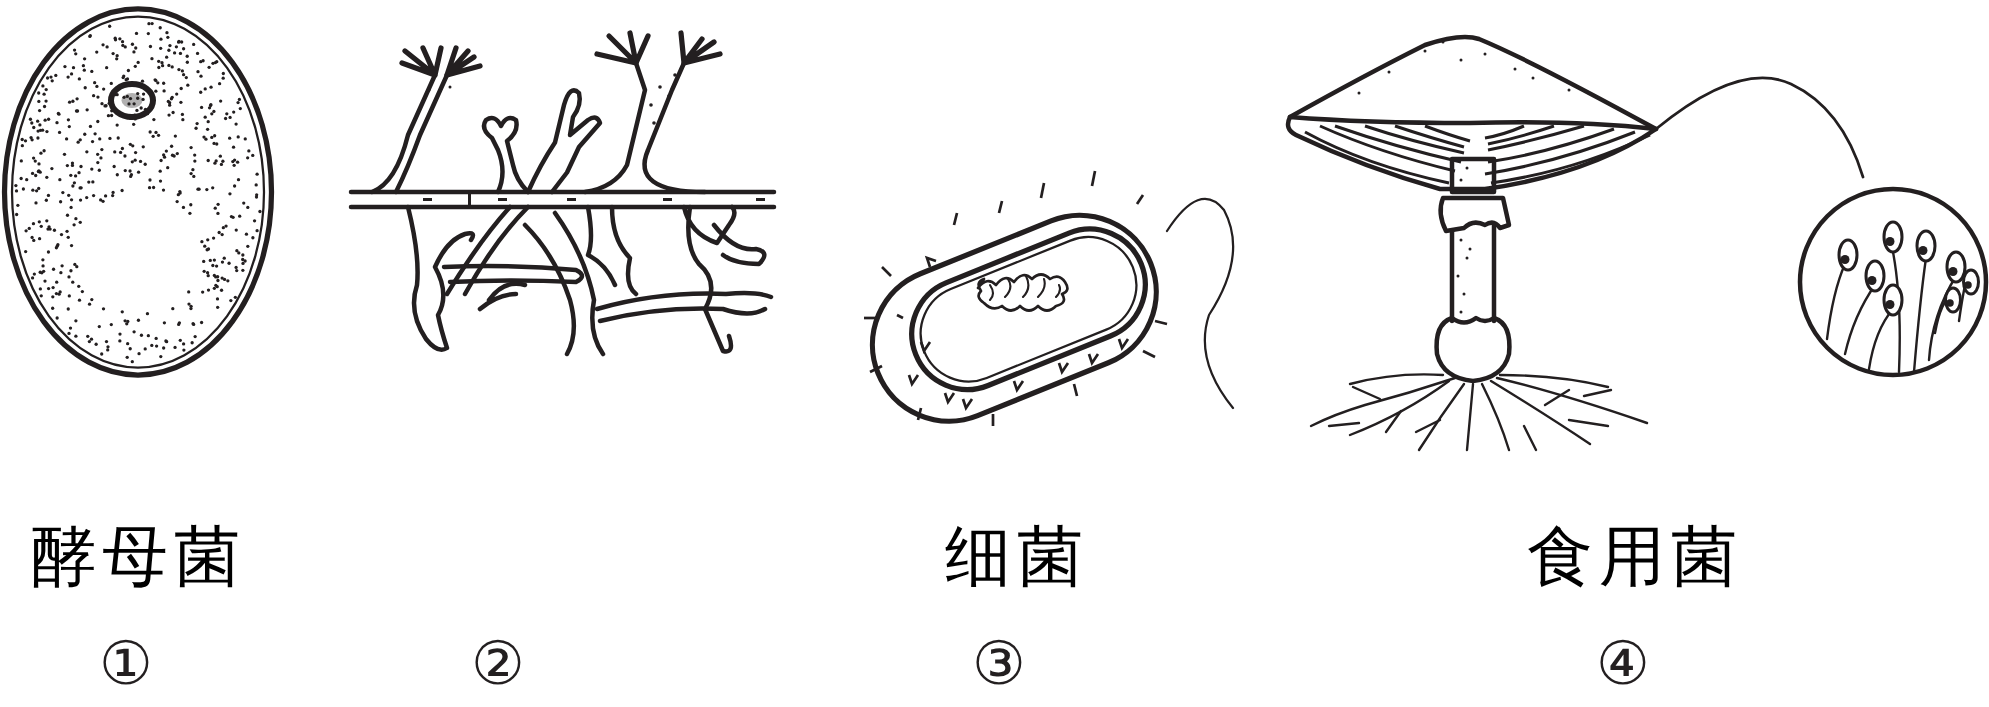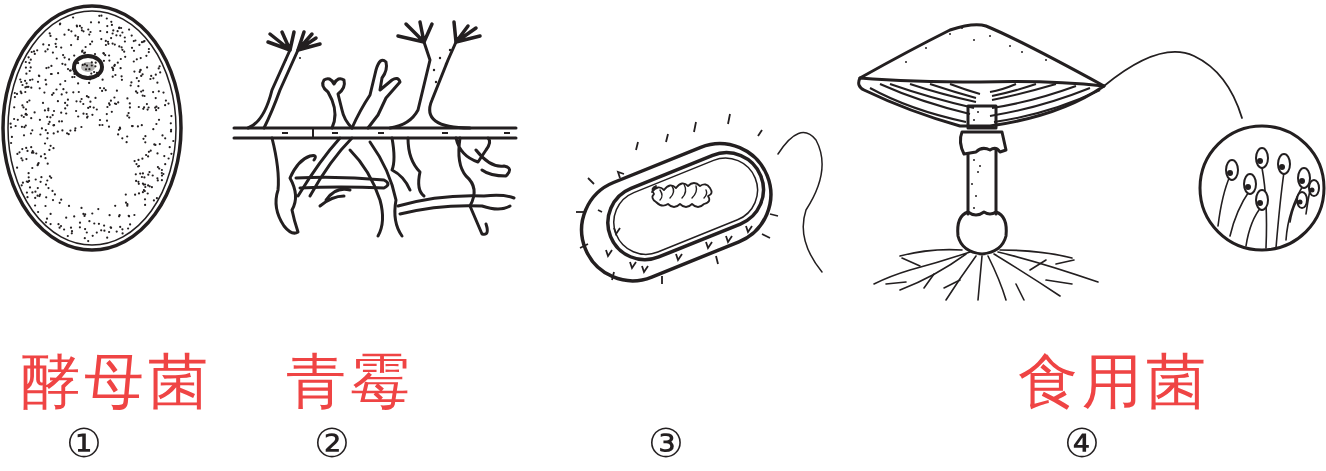--- a/index.html
+++ b/index.html
@@ -1,21 +1,21 @@
 <!DOCTYPE html>
 <html><head>
 <meta charset="utf-8">
 <style>
   html, body { margin: 0; padding: 0; background: #ffffff; }
   body { width: 1326px; height: 471px; position: relative; overflow: hidden;
          font-family: "DejaVu Serif", "Liberation Serif", serif; color: #231f20; }
   .panel { position: absolute; top: 0; }
   svg { position: absolute; overflow: visible; }
-  .label { position: absolute; font-size: 60px; letter-spacing: 4px; white-space: nowrap;
-           font-family: "DejaVu Serif", "Liberation Serif", serif; color: #ef4444; }
+  .label { position: absolute; font-size: 44px; letter-spacing: 4px; white-space: nowrap;
+           font-family: "DejaVu Serif", "Liberation Serif", serif; color: #000000; }
   .num { position: absolute; font-size: 40px; white-space: nowrap;
          font-family: "DejaVu Sans", "Liberation Sans", sans-serif; color: #231f20; }
   .s { fill: none; stroke: #231f20; stroke-linecap: round; stroke-linejoin: round; }
 </style>
 </head>
 <body>
 
 <div class="panel" style="left:0;width:200px;height:471px;">
   <svg width="200" height="260" viewBox="0 0 200 260" style="left:0;top:0;">
     <ellipse class="s" cx="92" cy="128" rx="89" ry="122" stroke-width="3.5"></ellipse>
@@ -605,21 +605,20 @@
     <path class="s" stroke-width="3" d="M52 138 Q60 170 58 190 Q52 208 64 226 Q72 236 78 232 Q74 220 72 210 Q80 196 70 178 Q78 160 90 156 Q98 154 94 160"></path>
     <path class="s" stroke-width="3" d="M120 138 Q100 160 78 196 M132 138 Q110 160 90 196"></path>
     <path class="s" stroke-width="3" d="M76 178 Q120 176 164 180 Q172 184 164 188 Q120 186 80 188"></path>
     <path class="s" stroke-width="3" d="M130 150 Q150 170 160 200 Q166 222 158 236 M150 142 Q170 170 176 200 Q172 222 182 236"></path>
     <path class="s" stroke-width="3" d="M106 200 Q116 186 130 190 M100 206 Q112 196 124 196"></path>
     <path class="s" stroke-width="3" d="M172 138 Q176 160 172 170 Q184 176 190 190 M188 138 Q188 160 200 172 Q196 190 204 196"></path>
     <path class="s" stroke-width="3" d="M178 206 Q220 194 264 196 Q284 194 294 198 M180 214 Q220 204 262 206 Q280 212 290 206"></path>
     <path class="s" stroke-width="3" d="M236 138 Q240 156 258 162 L266 150 Q272 142 268 138 M240 138 Q236 164 246 176 Q260 188 250 206 L262 234 Q270 236 266 224"></path>
     <path class="s" stroke-width="3" d="M256 150 Q270 168 284 166 Q294 168 286 176 Q270 176 262 170"></path>
   </svg>
-  <div class="label" style="left:66px;top:342px;">青霉</div>
   <div class="num" style="left:94px;top:420px;">②</div>
 </div>
 
 <div class="panel" style="left:570px;width:270px;height:471px;">
   <svg width="270" height="300" viewBox="0 0 270 300" style="left:0;top:0;">
     <g transform="rotate(-22 104 212)">
       <rect class="s" x="8" y="162" width="196" height="102" rx="51" ry="51" stroke-width="3.5"></rect>
       <rect class="s" x="36" y="174" width="162" height="74" rx="37" ry="37" stroke-width="3.5"></rect>
       <rect class="s" x="42" y="179" width="150" height="64" rx="32" ry="32" stroke-width="1.5"></rect>
     </g>
@@ -648,20 +647,21 @@
         <path d="M60 262 l2 6 l4 -6"></path>
         <path d="M72 266 l2 6 l4 -6"></path>
       <path d="M106 254 l2 6 l4 -6"></path>
         <path d="M136 242 l2 6 l4 -6"></path>
         <path d="M156 236 l2 6 l4 -6"></path>
         <path d="M176 226 l2 6 l4 -6"></path>
       <path d="M50 178 l-2 -6 l6 2"></path>
         <path d="M32 212 l-4 -2"></path>
     </g>
   </svg>
+  <div class="label" style="left:60px;top:342px;">细菌</div>
   <div class="num" style="left:78px;top:420px;">③</div>
 </div>
 
 <div class="panel" style="left:850px;width:476px;height:411px;">
   <svg width="476" height="310" viewBox="0 0 476 310" style="left:0;top:0;">
 
     <path class="s" stroke-width="3" d="M10 78 Q60 50 100 30 Q124 22 136 26 Q170 40 254 86"></path>
     <path class="s" stroke-width="3" d="M10 78 Q6 86 14 90 Q60 112 110 126 L140 126 Q210 116 254 86 Q200 80 130 82 Q60 82 10 78 z"></path>
     <g stroke="#231f20" stroke-width="2" fill="none">
       <path d="M30 84 q40 18 90 30"></path>

